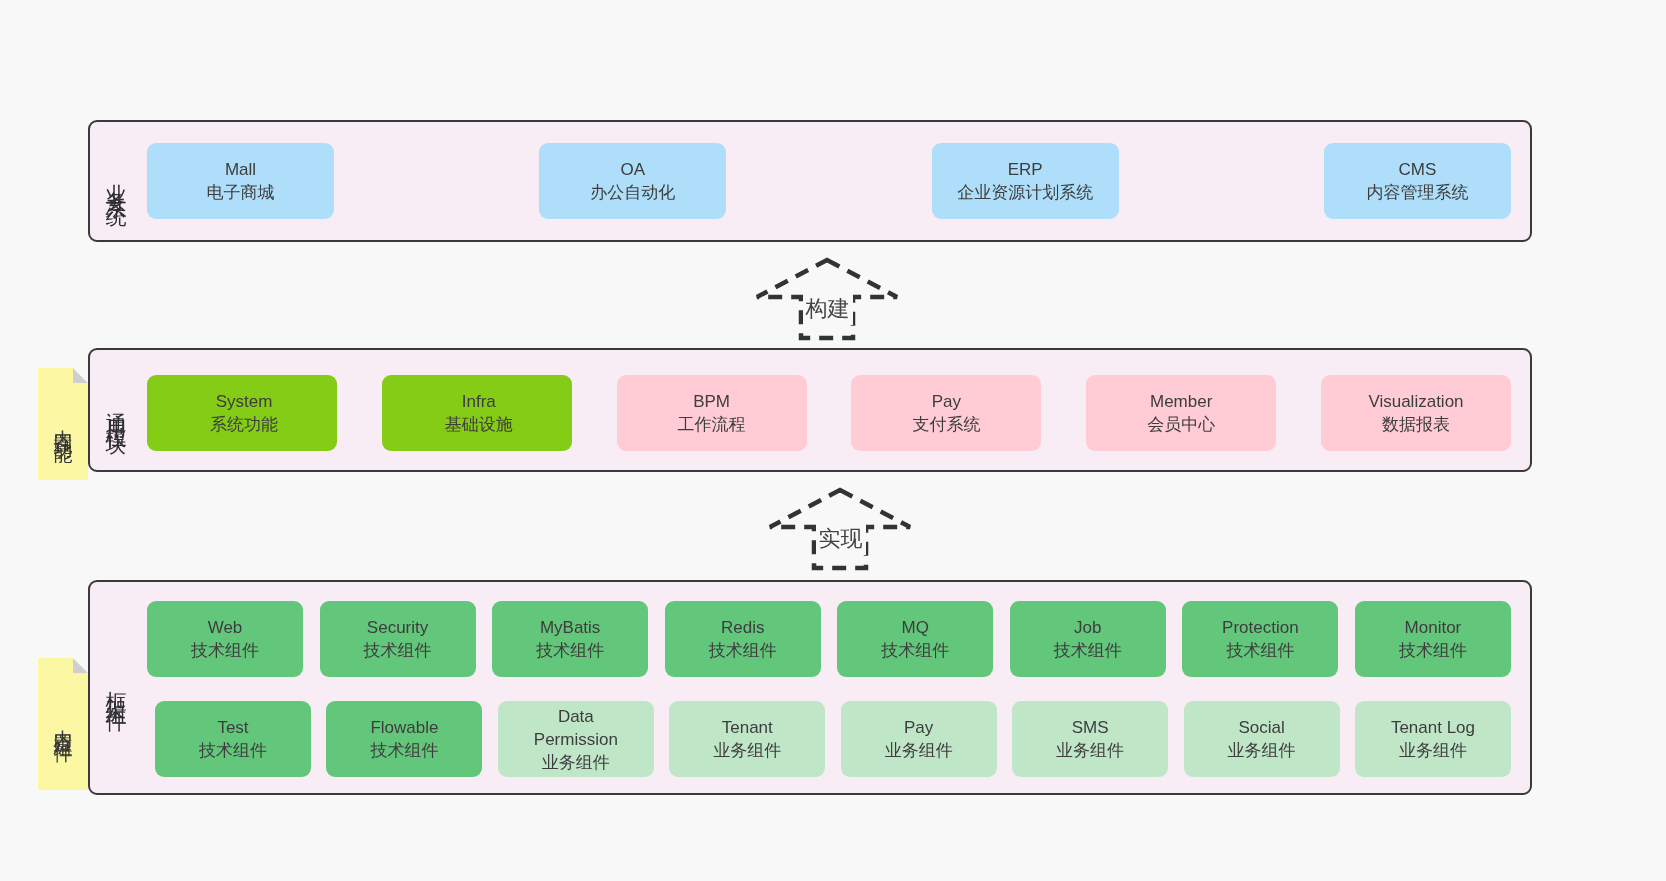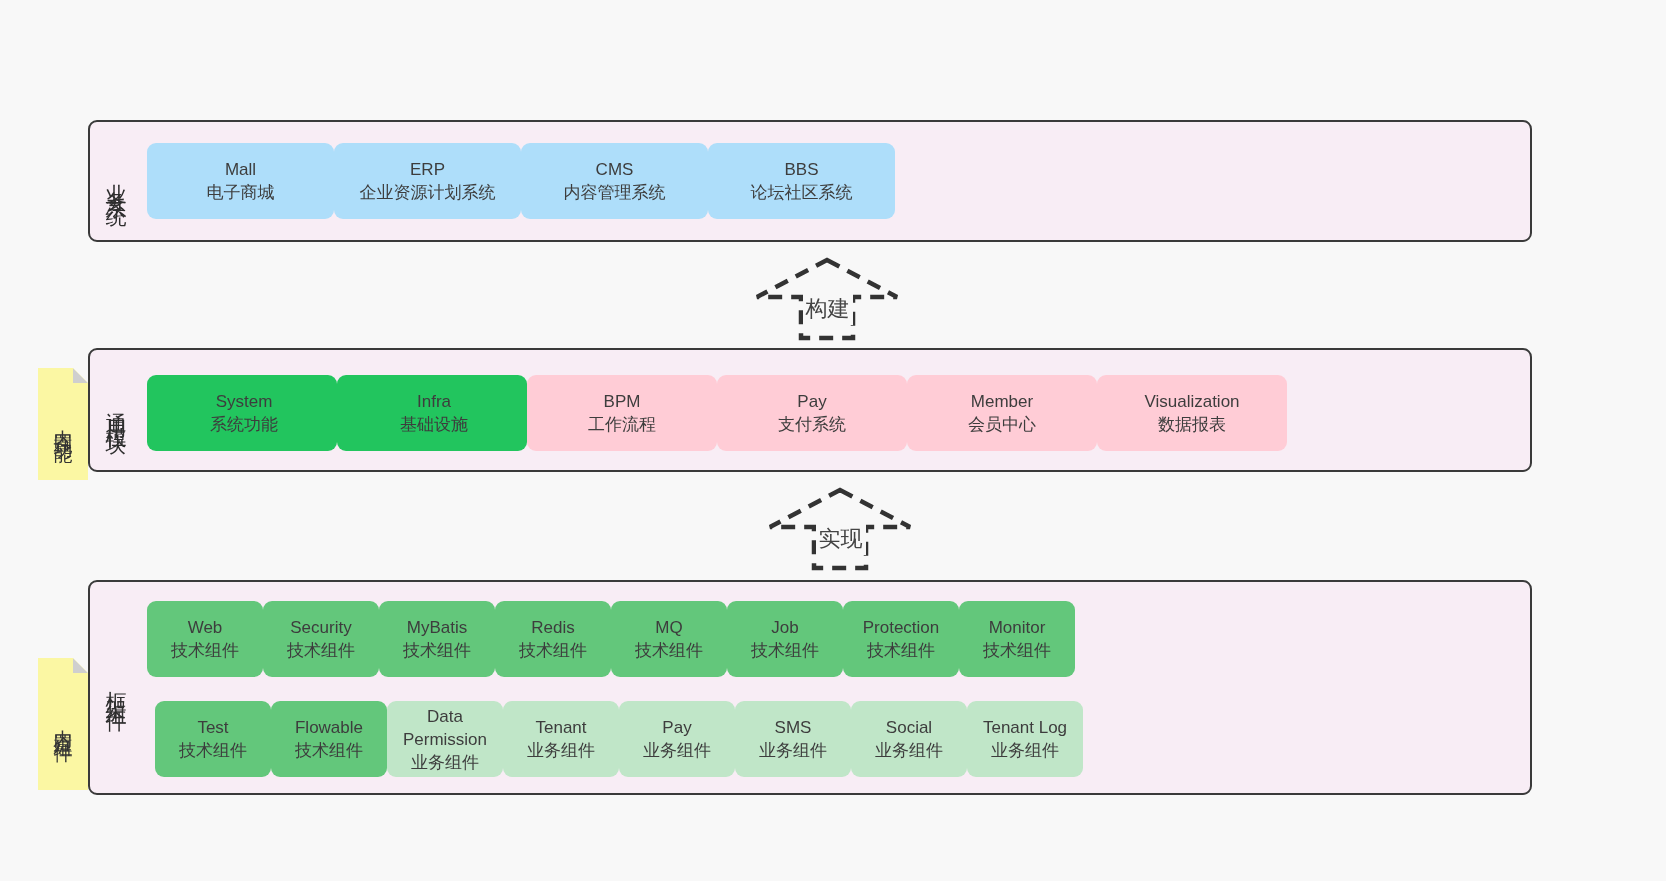--- a/index.html
+++ b/index.html
@@ -10,36 +10,36 @@
   .band { position:absolute; left:88px; width:1444px; background:#f8edf5;
           border:2px solid #3a3a3a; border-radius:9px; box-sizing:border-box; }
   .band1 { top:120px; height:122px; }
   .band2 { top:348px; height:124px; }
   .band3 { top:580px; height:215px; }
 
   .band-label { position:absolute; left:12px; top:50%; transform:translateY(-50%);
                 writing-mode:vertical-rl; text-orientation:upright;
                 font-size:21px; letter-spacing:7px; color:#2e2e2e; white-space:nowrap; }
 
-  .boxes { position:absolute; left:57px; right:33px; display:flex; justify-content:flex-start; }
+  .boxes { position:absolute; left:57px; right:19px; display:flex; justify-content:space-between; }
   .band1 .boxes { top:21px; }
   .band2 .boxes { top:25px; }
   .band3 .row1 { top:19px; }
   .band3 .row2 { top:119px;margin-left:8px; }
 
   .node { height:76px; border-radius:9px; display:flex; flex-direction:column;
           align-items:center; justify-content:center; text-align:center;
           font-size:17px; line-height:23px; color:#3d3d3d; padding:0 6px; box-sizing:border-box; }
   .band1 .node { width:187px; }
   .band2 .node { width:190px; }
-  .band3 .node { width:116px; }
+  .band3 .node { width:156px; }
   .band3 .node .en { max-width:122px; }
 
   .blue   { background:#aedefa; }
-  .red    { background:#22c55e;padding-left:10px; }
+  .red    { background:#84cc16;padding-left:10px; }
   .pink   { background:#ffccd6; }
   .green  { background:#63c77b; }
   .lgreen { background:#c0e6c8; }
 
   
   .sticky { position:absolute; left:38px; width:50px; background:#fbf7a3;
             clip-path: polygon(0 0, calc(100% - 15px) 0, 100% 15px, 100% 100%, 0 100%); }
   .sticky1 { top:368px; height:112px; }
   .sticky2 { top:658px; height:132px; }
   .fold { position:absolute; top:0; right:0; width:15px; height:15px; background:#cfcfcf;
@@ -63,30 +63,30 @@
 <div class="page">
 
   <section class="band band1">
     <div class="band-label">业务系统</div>
     <div class="boxes">
       <div class="node blue">
         <span class="en">Mall</span>
         <span class="zh">电子商城</span>
       </div>
       <div class="node blue">
+        <span class="en">OA</span>
+        <span class="zh">办公自动化</span>
+      </div>
+      <div class="node blue">
         <span class="en">ERP</span>
         <span class="zh">企业资源计划系统</span>
       </div>
       <div class="node blue">
         <span class="en">CMS</span>
         <span class="zh">内容管理系统</span>
-      </div>
-      <div class="node blue">
-        <span class="en">BBS</span>
-        <span class="zh">论坛社区系统</span>
       </div>
     </div>
   </section>
 
   <div class="arrow arrow1">
     <svg viewBox="0 0 145 84" aria-hidden="true">
       <polygon points="72,3 142,40 98,40 98,81 46,81 46,40 2,40"></polygon>
     </svg>
     <div class="arrow-label">构建</div>
   </div>

